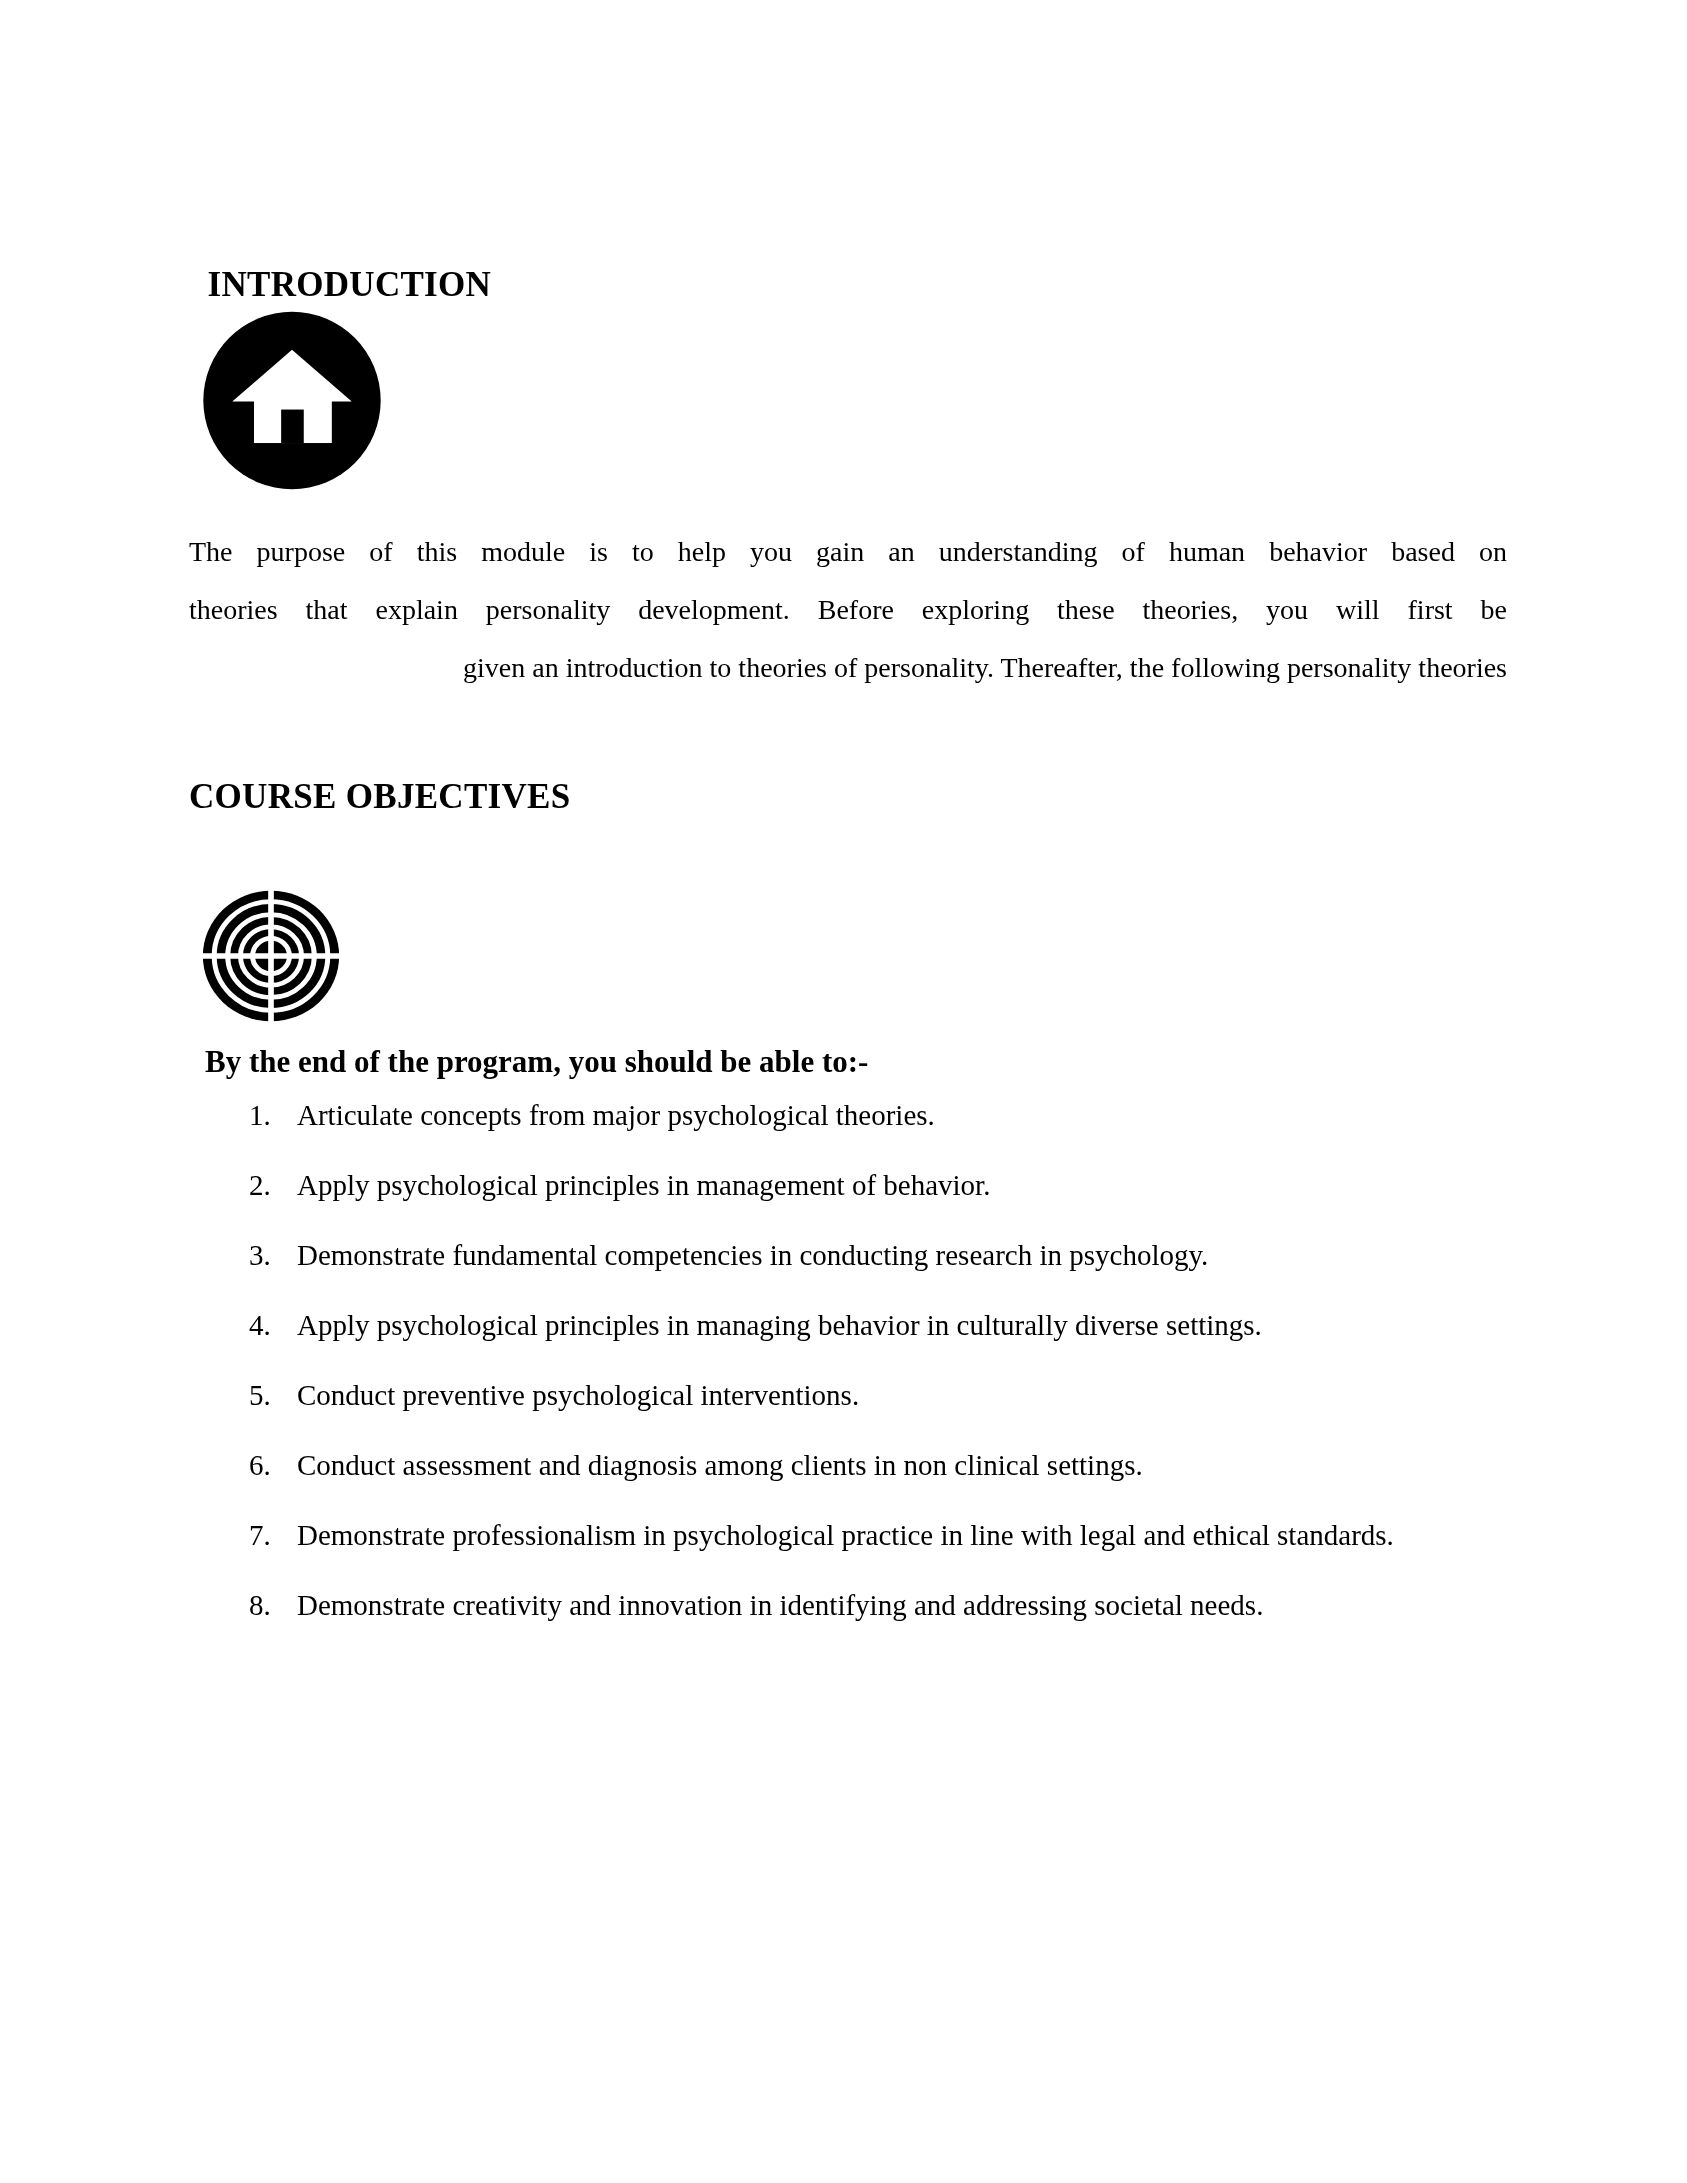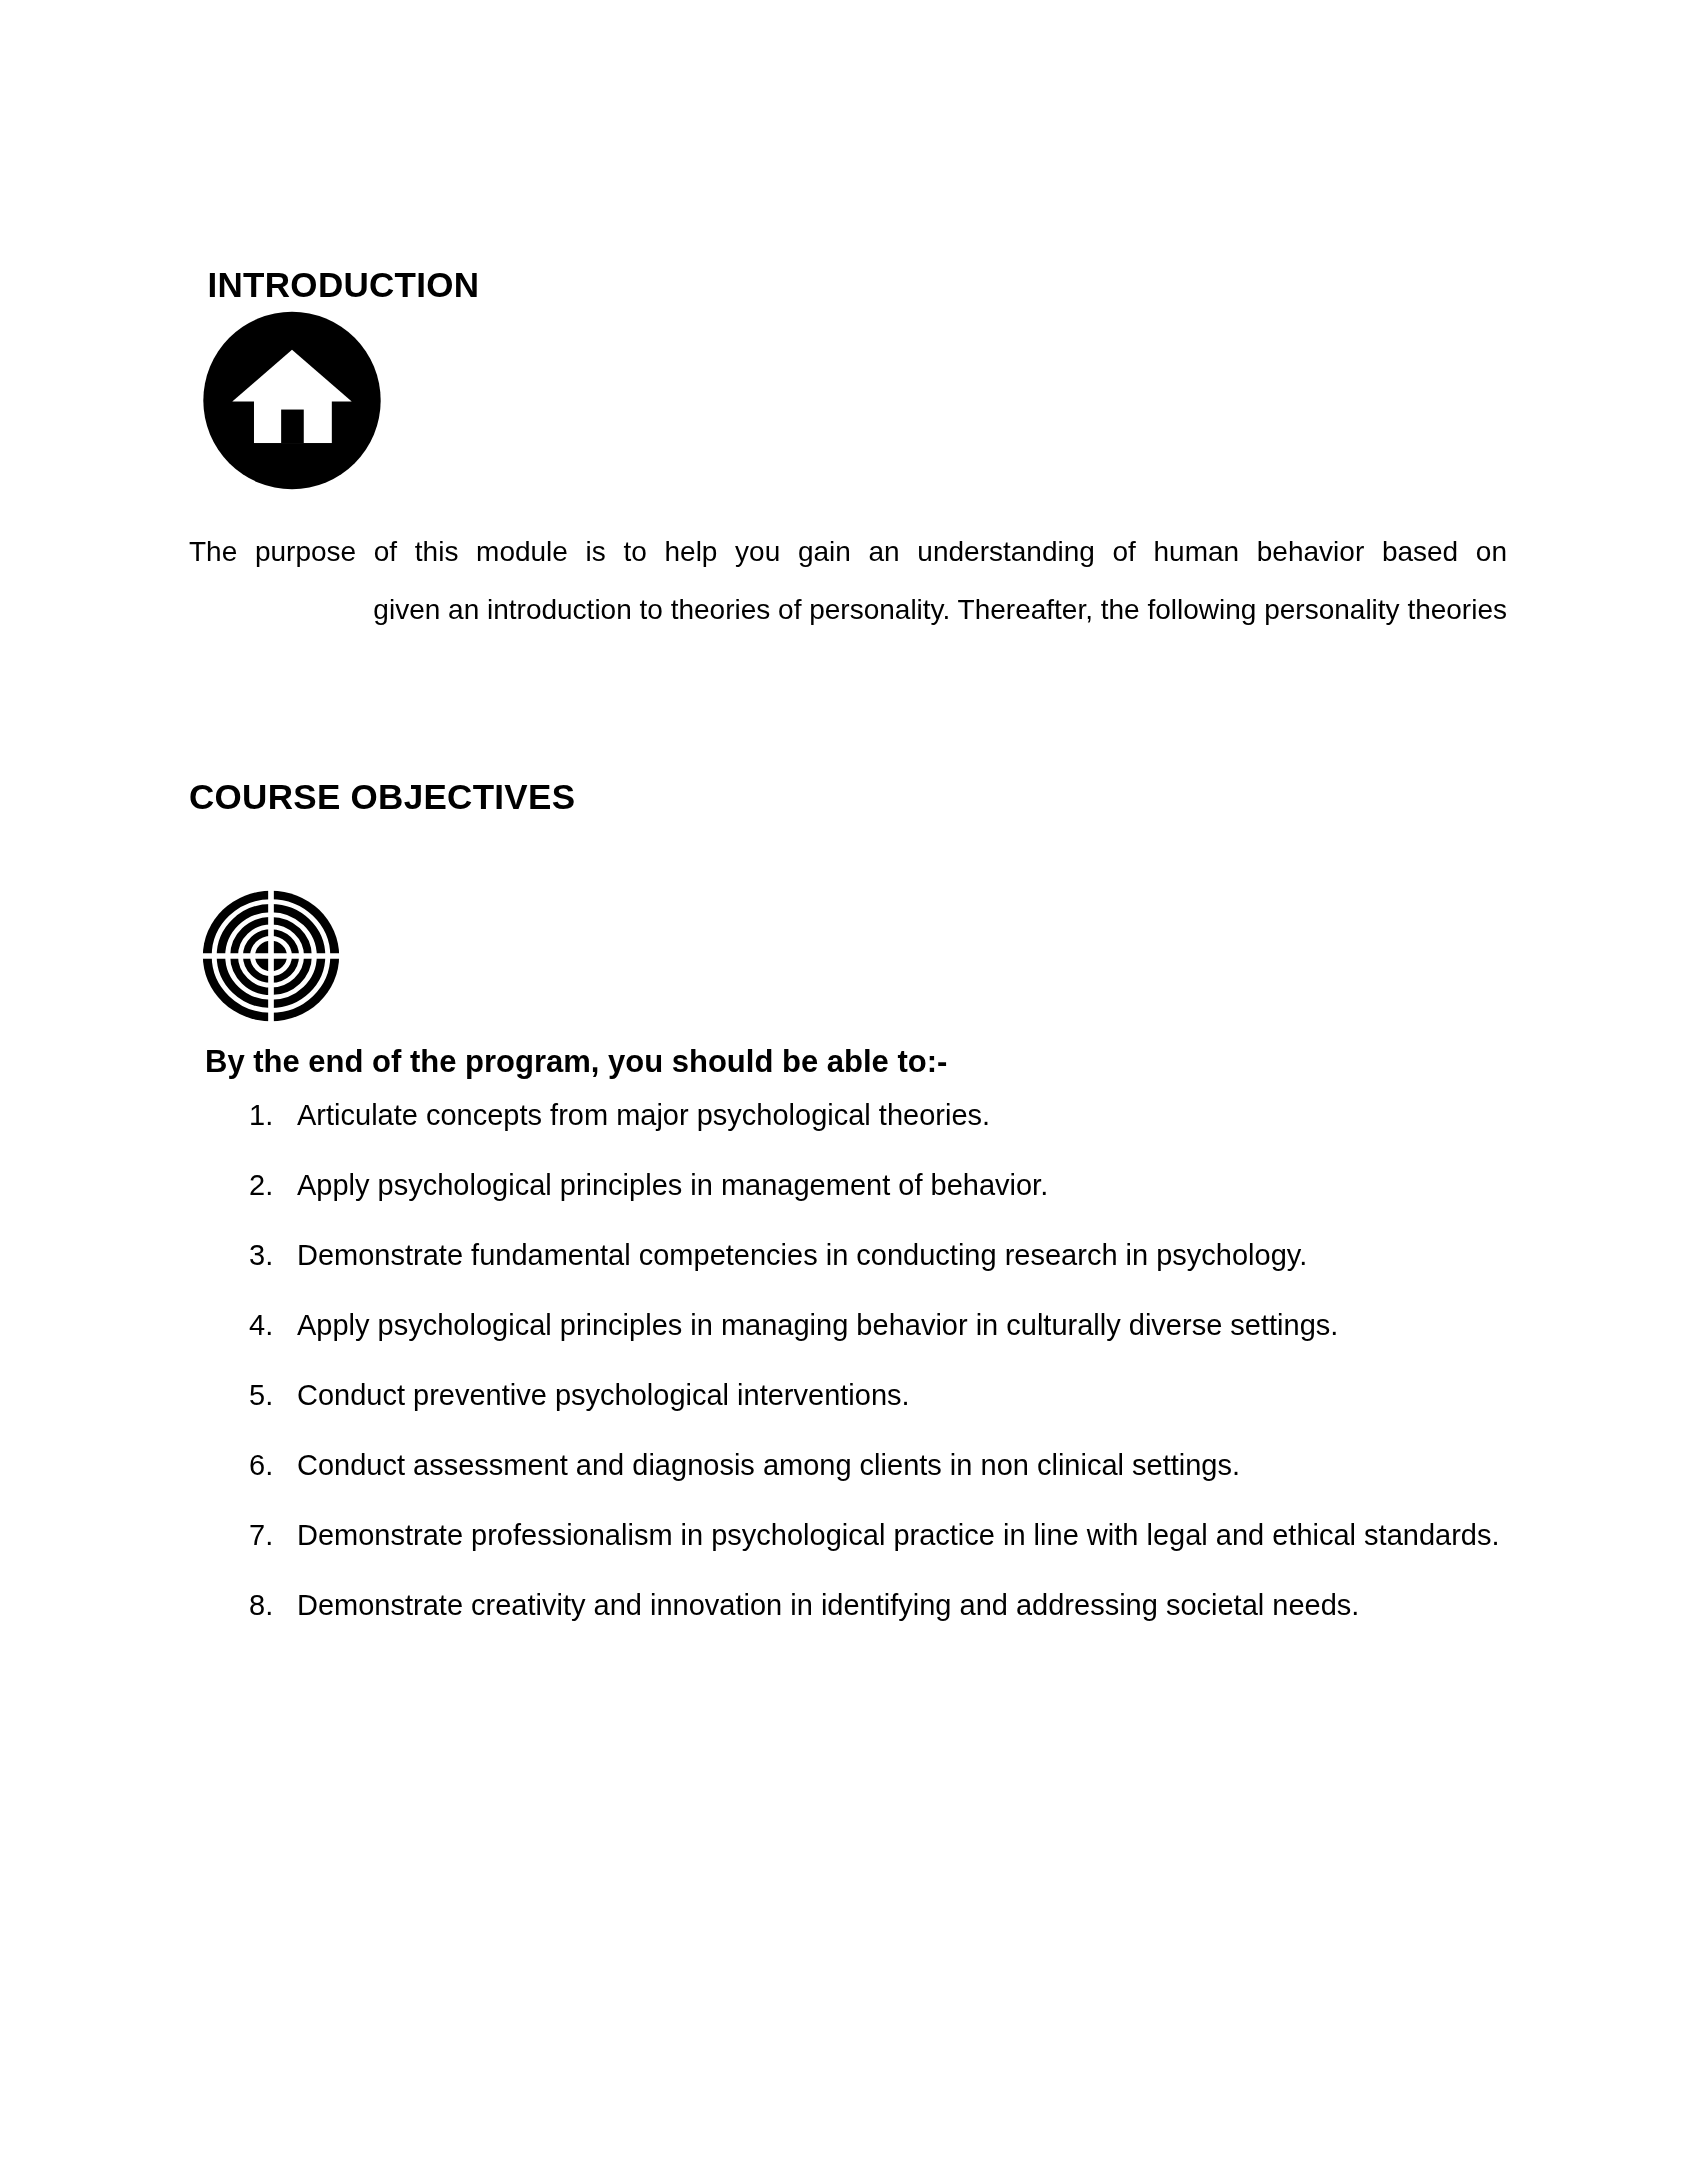--- a/index.html
+++ b/index.html
@@ -5,21 +5,21 @@
   html, body {
     margin: 0;
     padding: 0;
     background: #ffffff;
   }
   .page {
     position: relative;
     width: 1687px;
     height: 1660px;
     background: #ffffff;
-    font-family: Liberation Sans, sans-serif;
+    font-family: Liberation Serif, serif;
     color: #000000;
     overflow: hidden;
   }
   .heading {
     position: absolute;
     left: 189px;
     margin: 0;
     font-size: 35px;
     font-weight: bold;
     letter-spacing: 0.3px;
@@ -99,20 +99,21 @@
     <svg viewBox="0 0 100 100">
       <circle cx="50" cy="50" r="49" fill="#000000"></circle>
       <polygon points="50,22 17,50.5 83,50.5" fill="#ffffff"></polygon>
       <rect x="29" y="49" width="43" height="24.5" fill="#ffffff"></rect>
       <rect x="44" y="55" width="12.5" height="18.5" fill="#000000"></rect>
     </svg>
   </div>
 
   <div class="paragraph">
     <div class="line-justified">The purpose of this module is to help you gain an understanding of human behavior based on</div>
+    <div class="line-justified">theories that explain personality development. Before exploring these theories, you will first be</div>
     <div class="line-plain">given an introduction to theories of personality. Thereafter, the following personality theories</div>
   </div>
 
   <h2 class="heading" id="objectives-heading">COURSE OBJECTIVES</h2>
 
   <div class="icon-box" id="target-icon-box">
     <svg viewBox="0 0 100 100" preserveAspectRatio="none">
       <circle cx="50" cy="50" r="48" fill="#000000"></circle>
       <circle cx="50" cy="50" r="40" fill="none" stroke="#ffffff" stroke-width="3.5"></circle>
       <circle cx="50" cy="50" r="30.5" fill="none" stroke="#ffffff" stroke-width="3.5"></circle>

